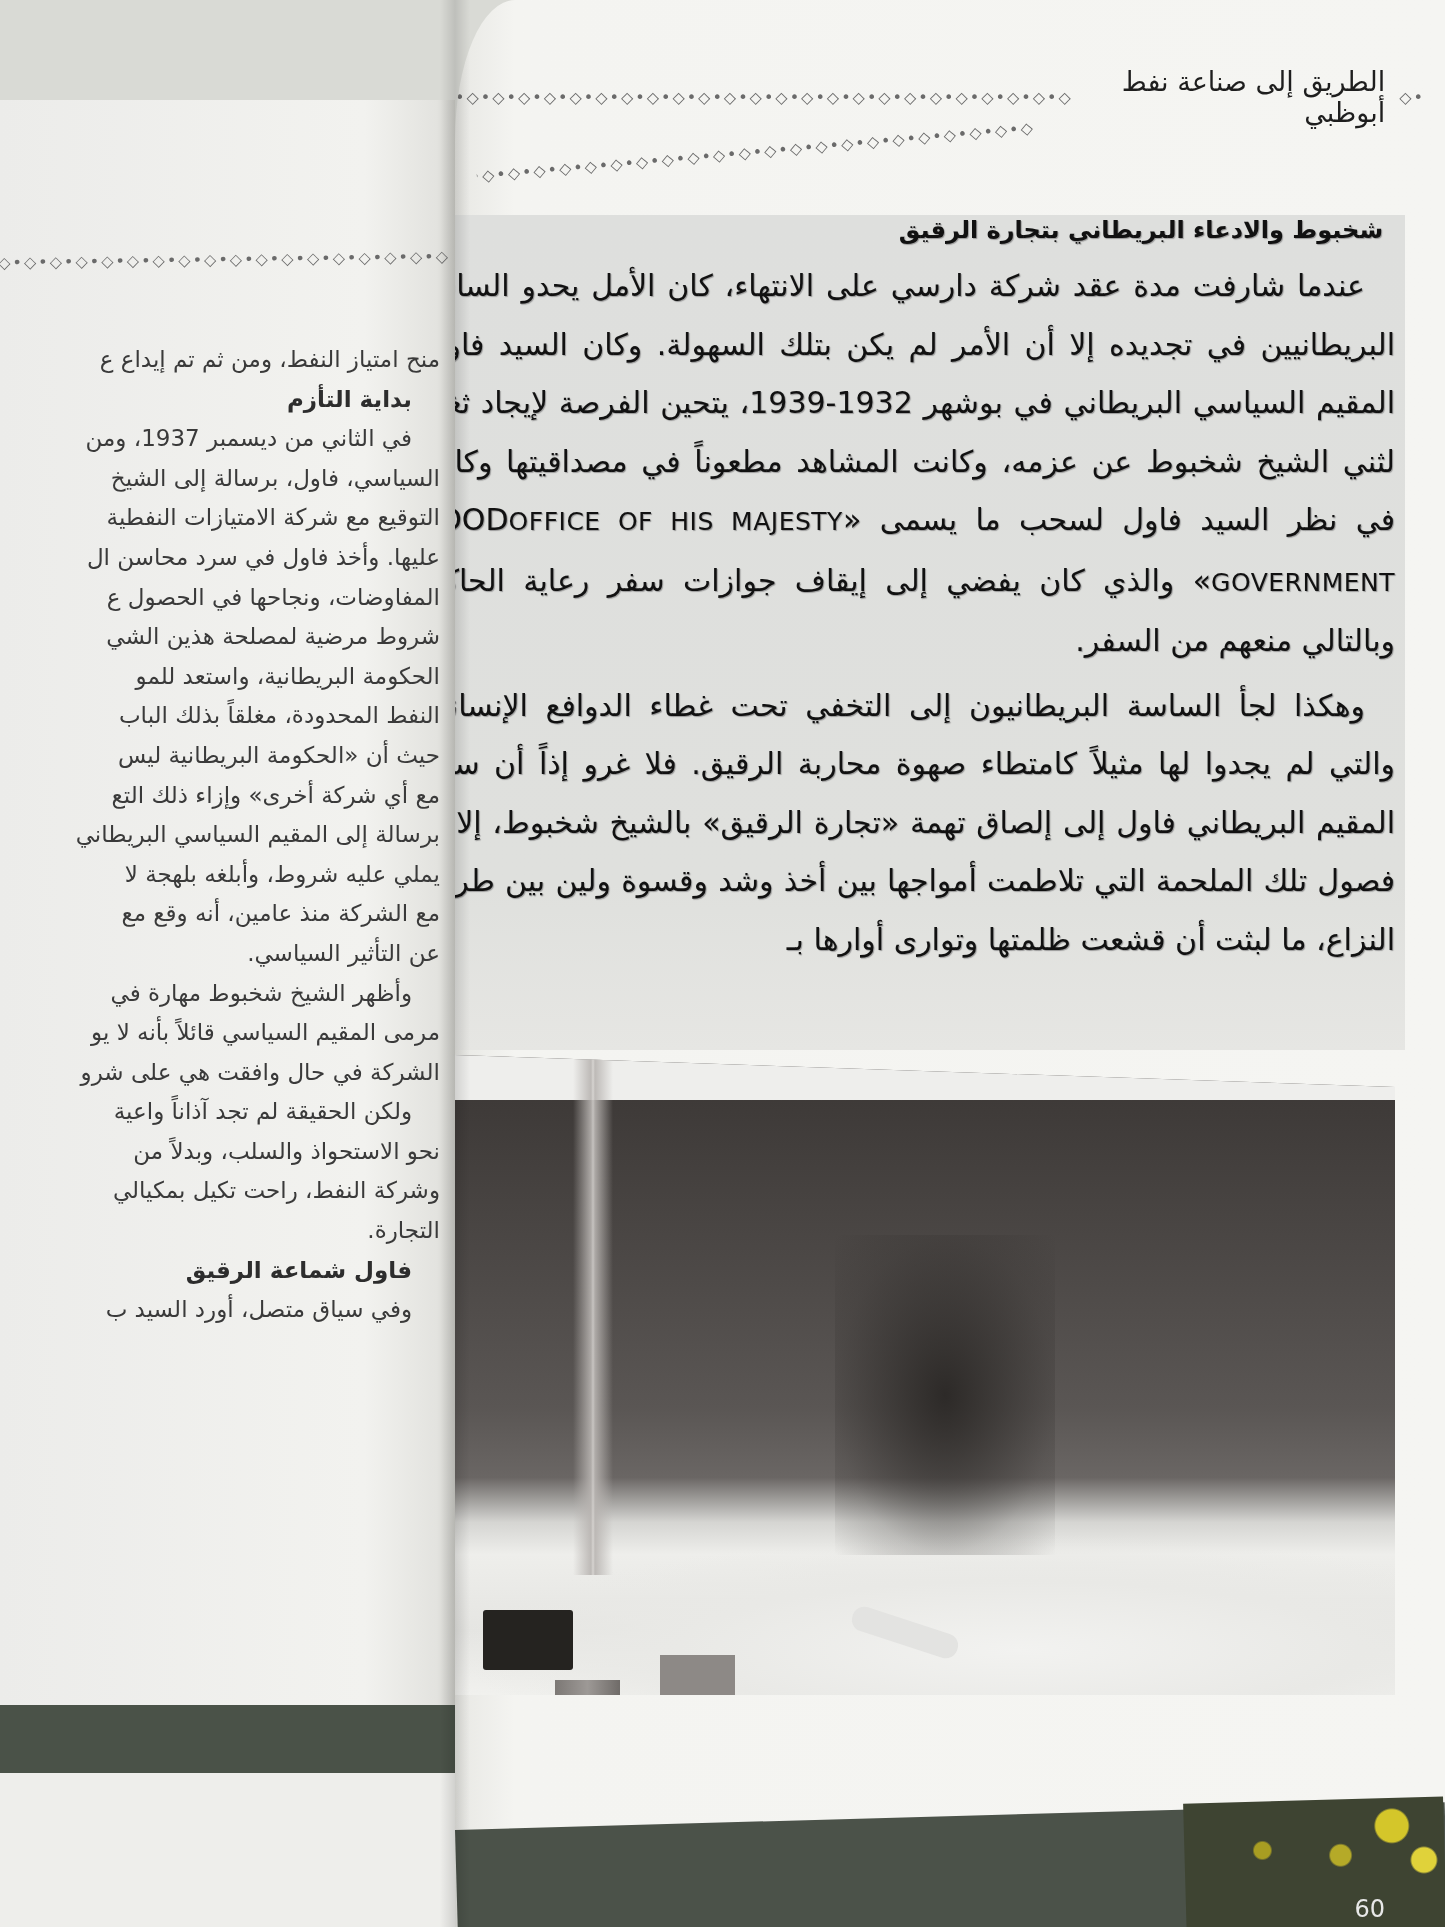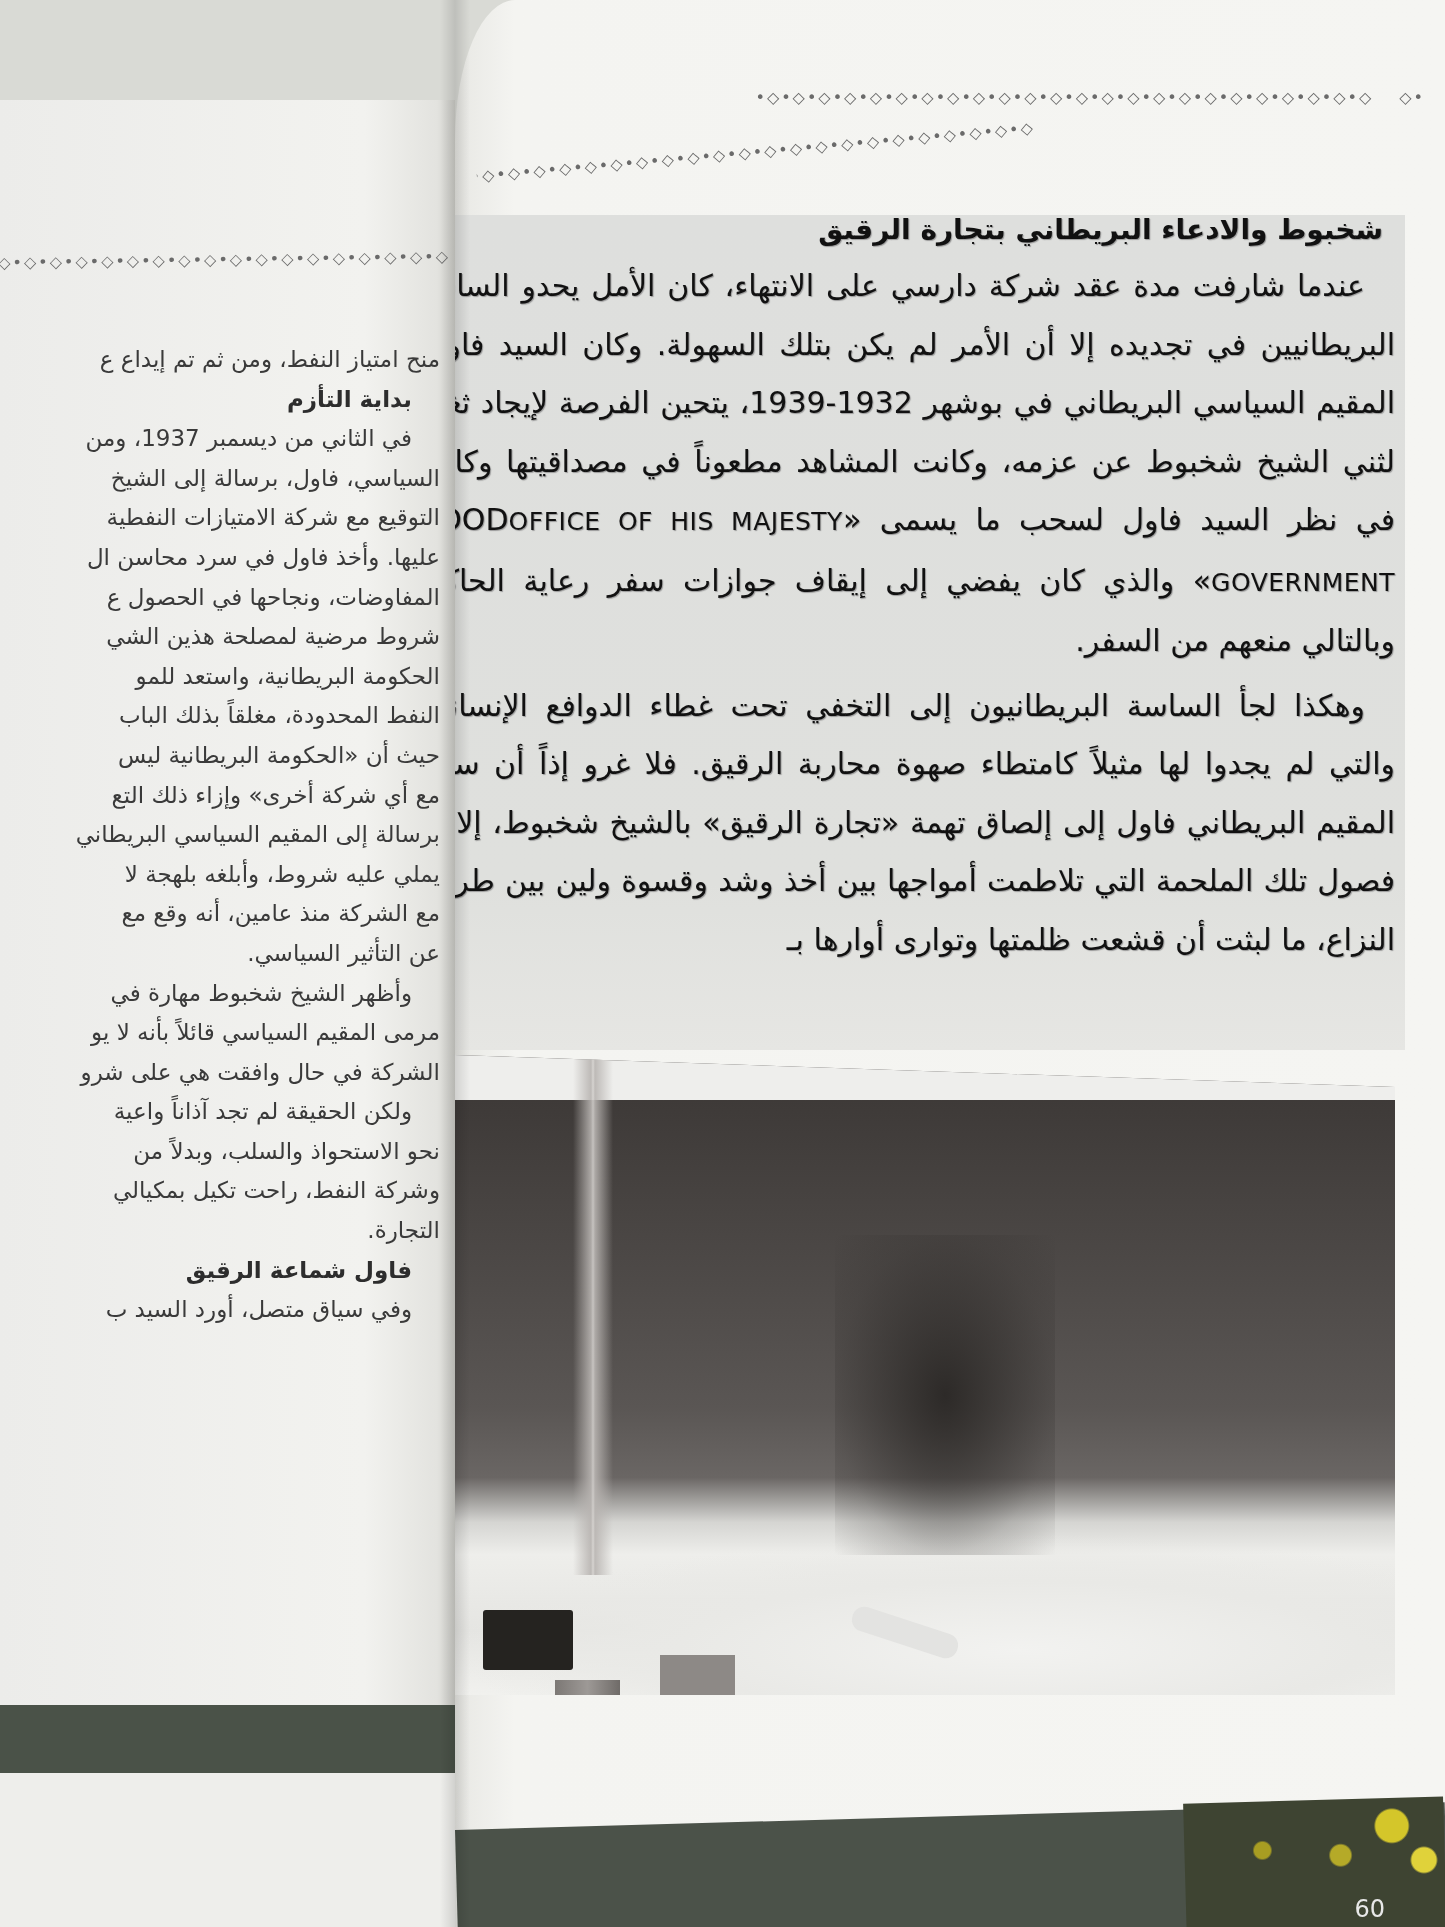--- a/index.html
+++ b/index.html
@@ -63,21 +63,21 @@
   .text-panel {
     position: absolute; left: 0; top: 215px; width: 950px; height: 835px;
     background: linear-gradient(180deg, #dedfdd 0%, #dfe0dd 80%, #e6e6e3 100%);
   }
   .article {
     position: absolute; right: 50px; top: 205px; width: 980px;
     direction: rtl; text-align: justify;
     font-family: "DejaVu Sans", sans-serif; color: #111;
   }
   .article h2 {
-    margin: 0 0 2px 0; font-size: 28px; font-weight: bold; line-height: 50px;
+    margin: 0 0 2px 0; font-size: 24px; font-weight: bold; line-height: 50px;
     padding-right: 12px; text-shadow: 1px 1px 1px #999;
   }
   .article p {
     margin: 0; font-size: 30px; line-height: 58.5px; text-shadow: 1px 1px 1px #9a9a9a;
   }
   .article p.indent { text-indent: 30px; }
   .article p + p { margin-top: 6px; }
   .article .latin { font-family: "DejaVu Sans", sans-serif; font-size: 25px; letter-spacing: 0.5px; }
 
   .photo {
@@ -179,20 +179,21 @@
     <p class="subhead">فاول شماعة الرقيق</p>
     <p class="indent">وفي سياق متصل، أورد السيد ب</p>
   </div>
   <div class="left-band"></div>
   <div class="left-band-bottom"></div>
 </div>
 
 <div class="right-page">
   <div class="running-head">
     <span class="dots-right">•◇</span>
+    <span class="title">الطريق إلى صناعة نفط أبوظبي</span>
     <span class="dots-left">◇•◇•◇•◇•◇•◇•◇•◇•◇•◇•◇•◇•◇•◇•◇•◇•◇•◇•◇•◇•◇•◇•◇•◇•</span>
   </div>
   <div class="head-dots-line">◇•◇•◇•◇•◇•◇•◇•◇•◇•◇•◇•◇•◇•◇•◇•◇•◇•◇•◇•◇•◇•◇•◇•◇•</div>
 
   <div class="text-panel"></div>
 
   <div class="article">
     <h2>شخبوط والادعاء البريطاني بتجارة الرقيق</h2>
     <p class="indent"><span>عندما شارفت مدة عقد شركة دارسي على الانتهاء، كان الأمل يحدو الساسة البريطانيين في تجديده إلا أن الأمر لم يكن بتلك السهولة. وكان السيد فاول، المقيم السياسي البريطاني في بوشهر 1932-1939، يتحين الفرصة لإيجاد ثغرة لثني الشيخ شخبوط عن عزمه، وكانت المشاهد مطعوناً في مصداقيتها وكافية في نظر السيد فاول لسحب ما يسمى «GOOD</span><span class="latin">OFFICE OF HIS MAJESTY GOVERNMENT</span><span>» والذي كان يفضي إلى إيقاف جوازات سفر رعاية الحاكم، وبالتالي منعهم من السفر.</span></p>
     <p class="indent">وهكذا لجأ الساسة البريطانيون إلى التخفي تحت غطاء الدوافع الإنسانية، والتي لم يجدوا لها مثيلاً كامتطاء صهوة محاربة الرقيق. فلا غرو إذاً أن سعى المقيم البريطاني فاول إلى إلصاق تهمة «تجارة الرقيق» بالشيخ شخبوط، إلا أن فصول تلك الملحمة التي تلاطمت أمواجها بين أخذ وشد وقسوة ولين بين طرفي النزاع، ما لبثت أن قشعت ظلمتها وتوارى أوارها بـ</p>

